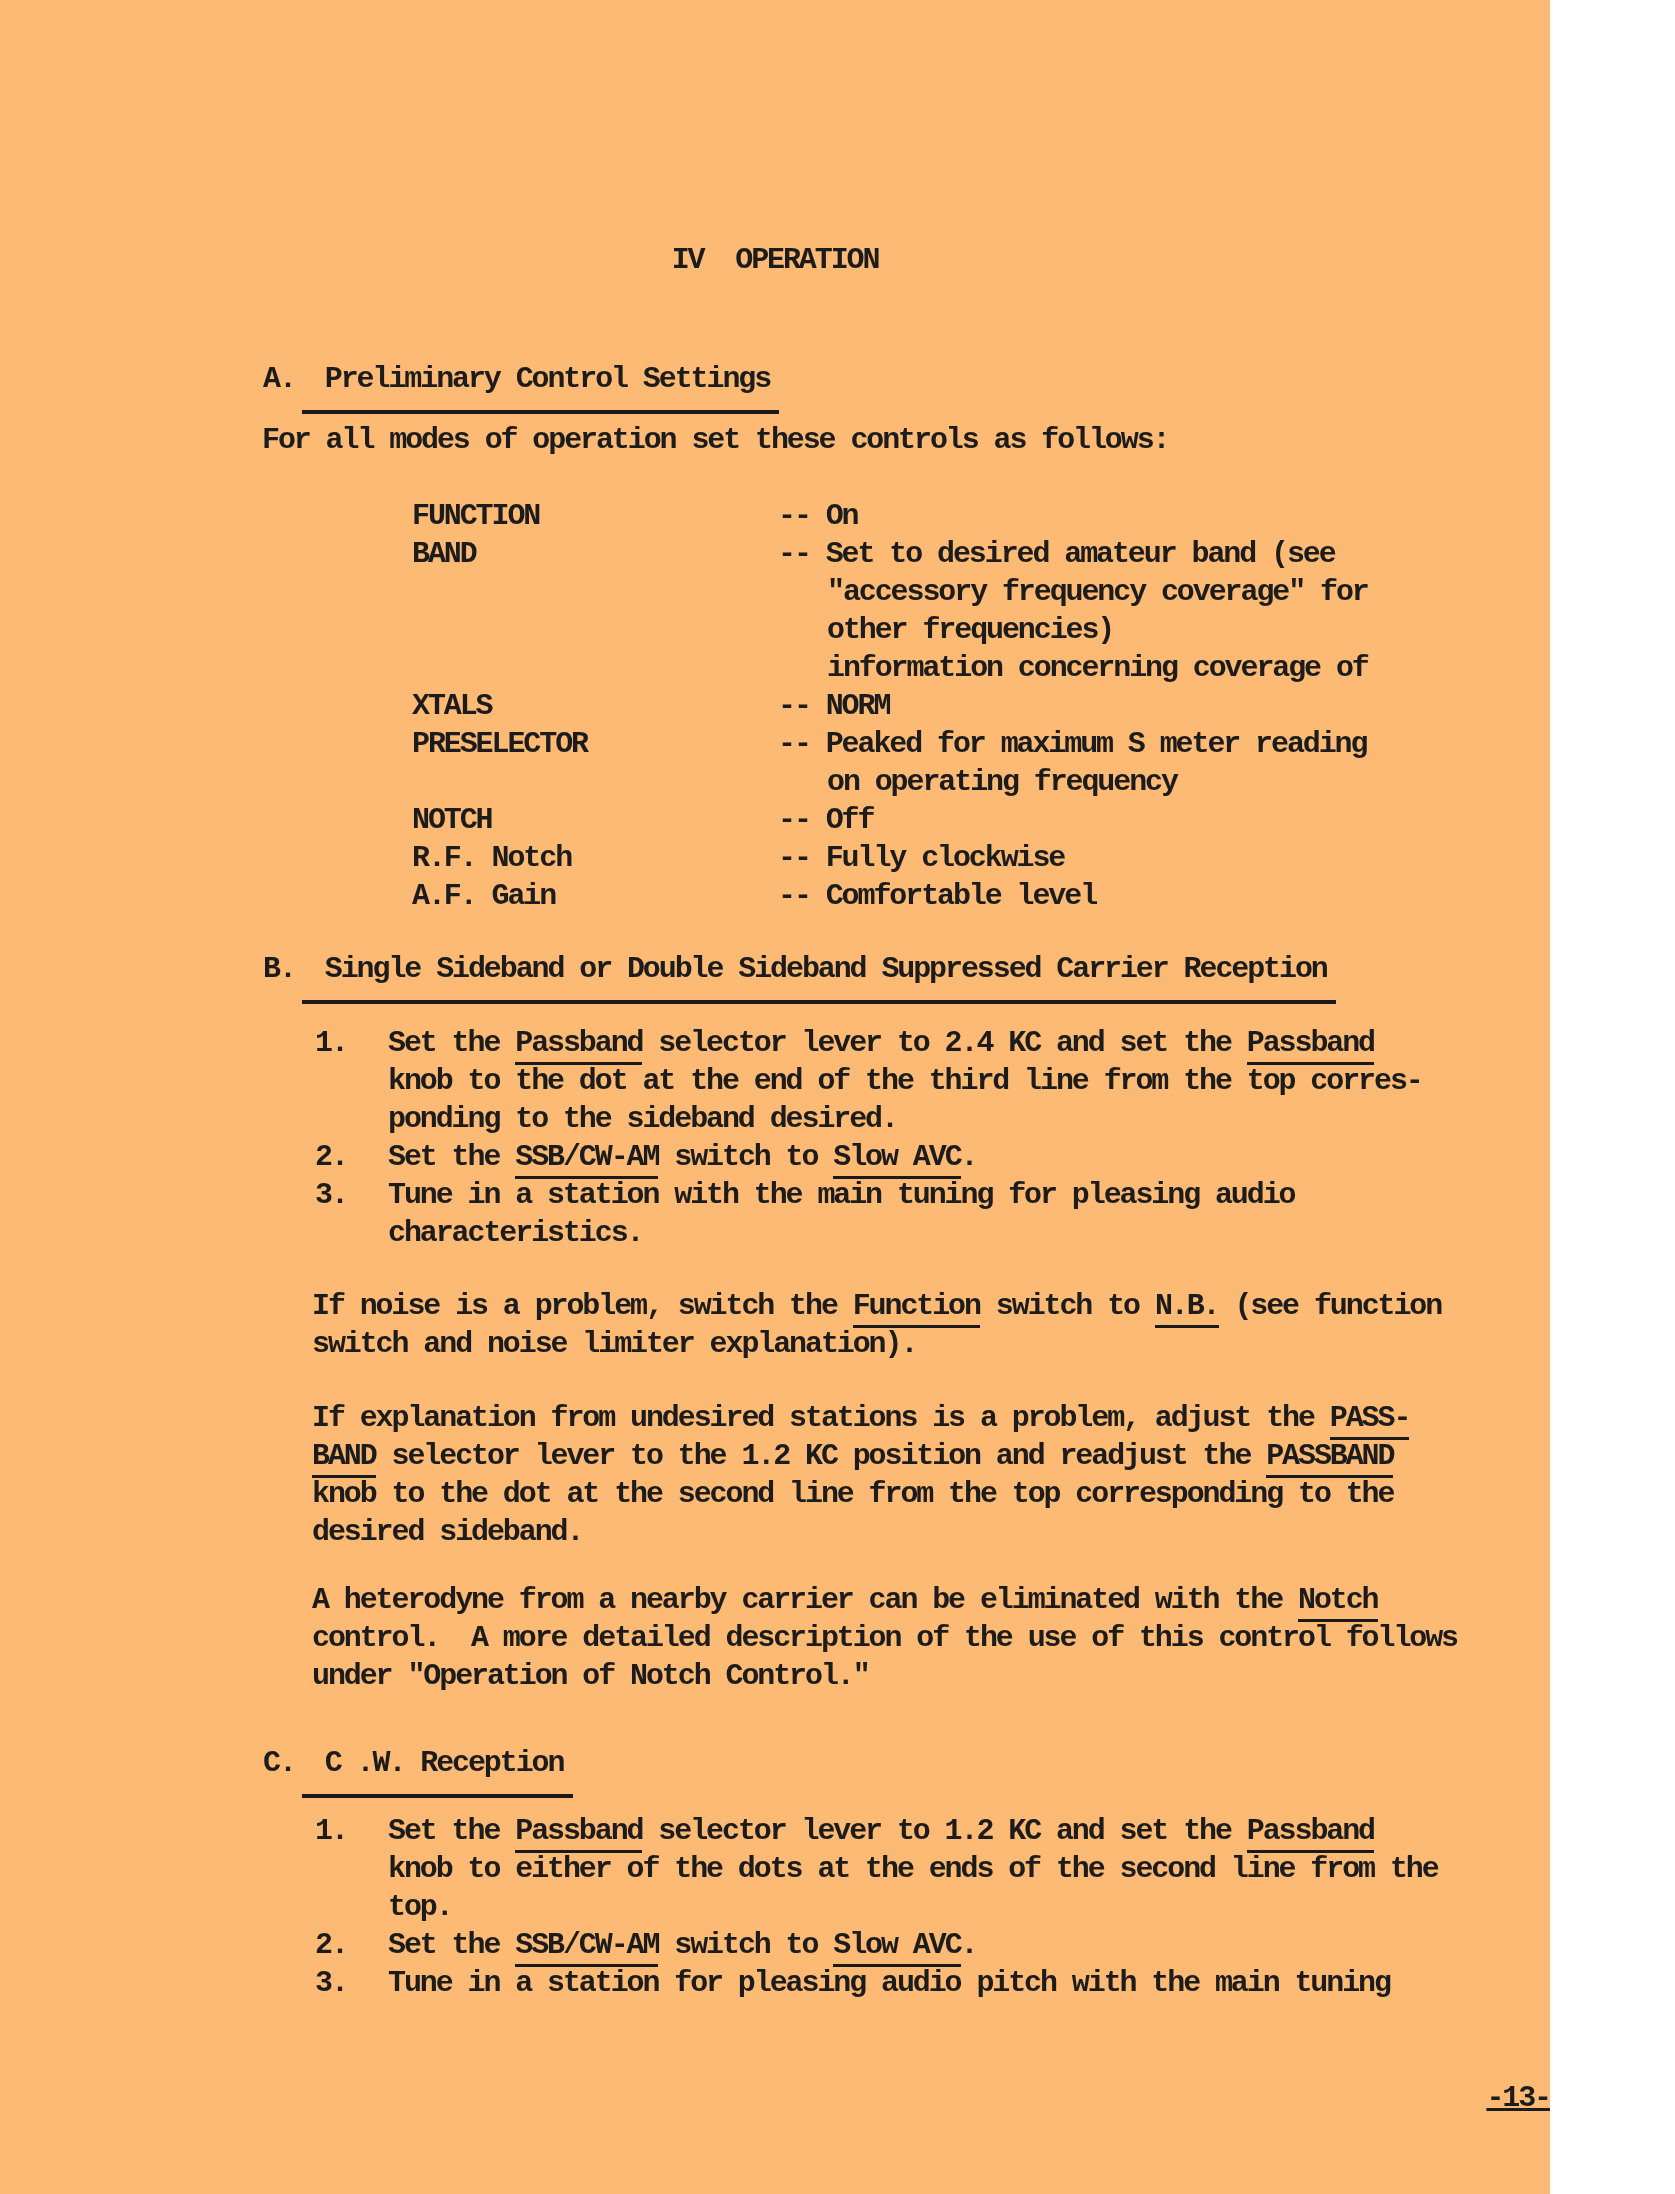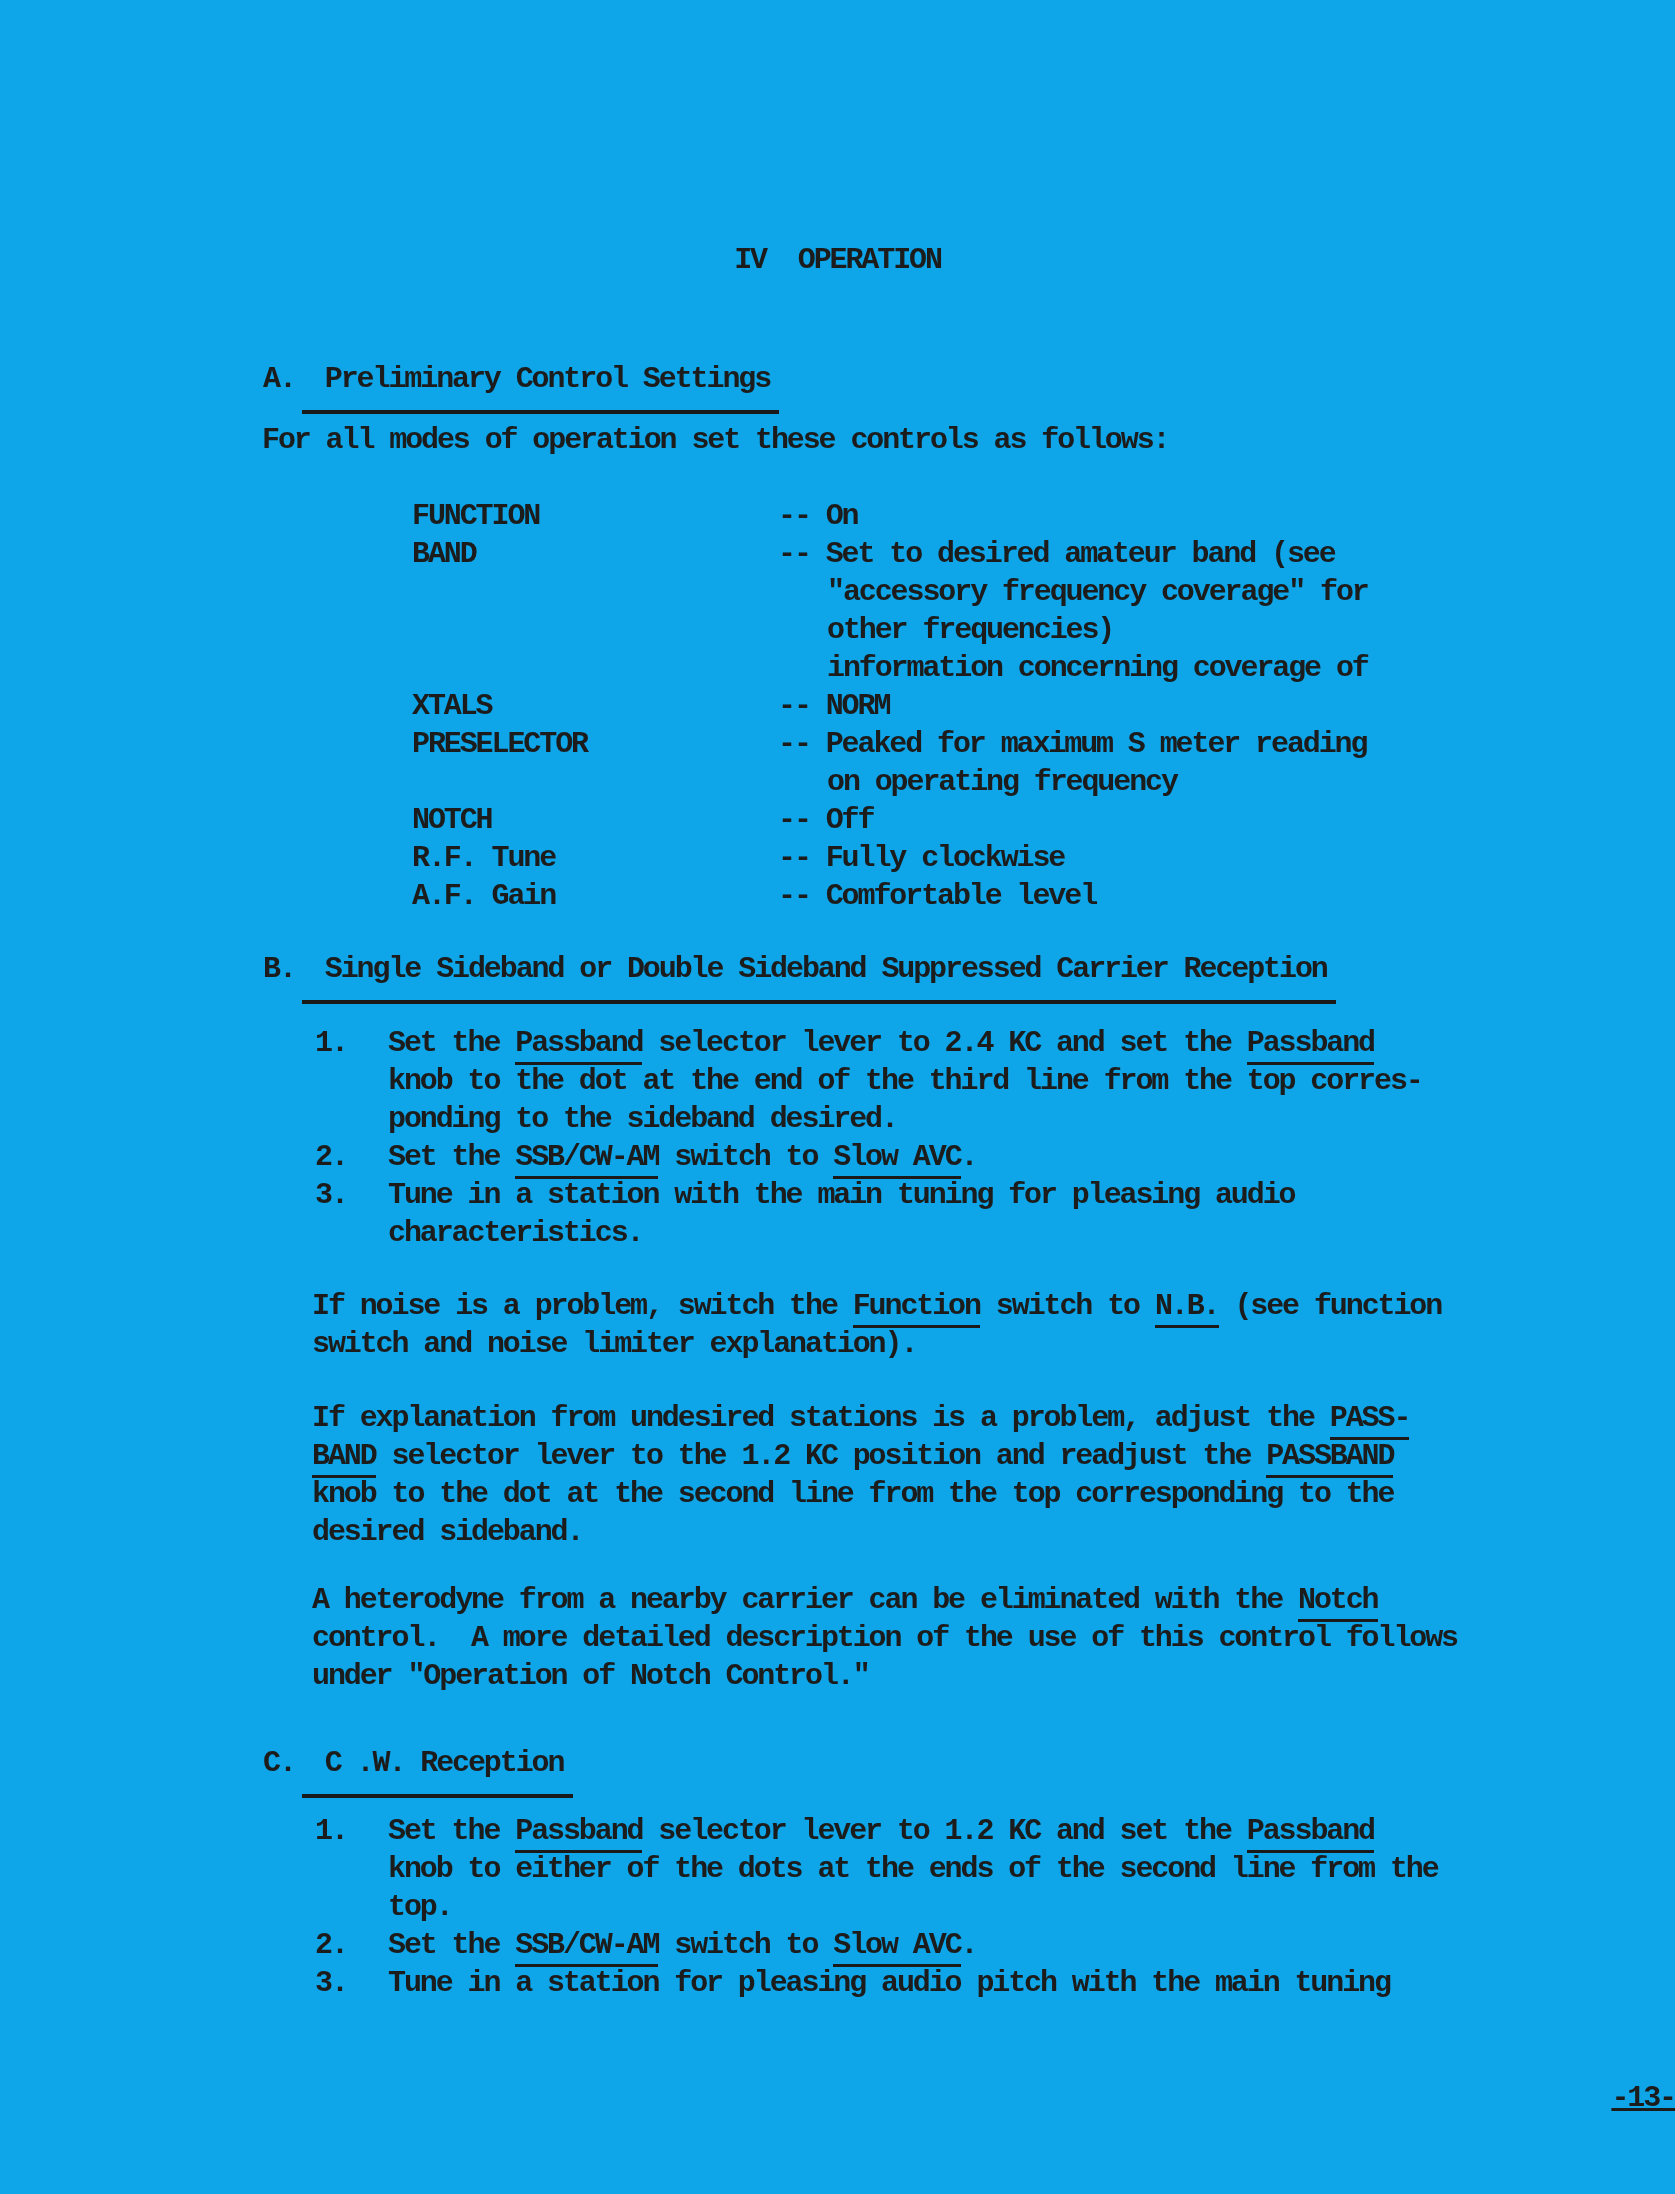--- a/index.html
+++ b/index.html
@@ -3,22 +3,22 @@
 <meta charset="utf-8">
 <style>
   * { box-sizing: border-box; }
   html, body { margin: 0; padding: 0; }
   body {
     width: 1675px; height: 2194px;
     background: #ffffff;
   }
   .page {
     position: relative;
-    width: 1675px; height: 2194px;
-    background: #0ea5e9;
+    width: 1550px; height: 2194px;
+    background: #fdba74;
     color: #1c1c1c;
     font-family: "Liberation Mono", "DejaVu Sans Mono", monospace;
     font-size: 30px;
     letter-spacing: -2.1px;
     font-weight: bold;
   }
   .title {
     position: absolute; top: 241px; left: 0; width: 100%;
     text-align: center; line-height: 38px; white-space: pre;
   }
@@ -92,21 +92,21 @@
         <div class="line cont">on operating frequency</div>
       </div>
     </div>
     <div class="srow">
       <div class="slabel">NOTCH</div>
       <div class="svalue">
         <div class="line">-- Off</div>
       </div>
     </div>
     <div class="srow">
-      <div class="slabel">R.F. Tune</div>
+      <div class="slabel">R.F. Notch</div>
       <div class="svalue">
         <div class="line">-- Fully clockwise</div>
       </div>
     </div>
     <div class="srow">
       <div class="slabel">A.F. Gain</div>
       <div class="svalue">
         <div class="line">-- Comfortable level</div>
       </div>
     </div>

